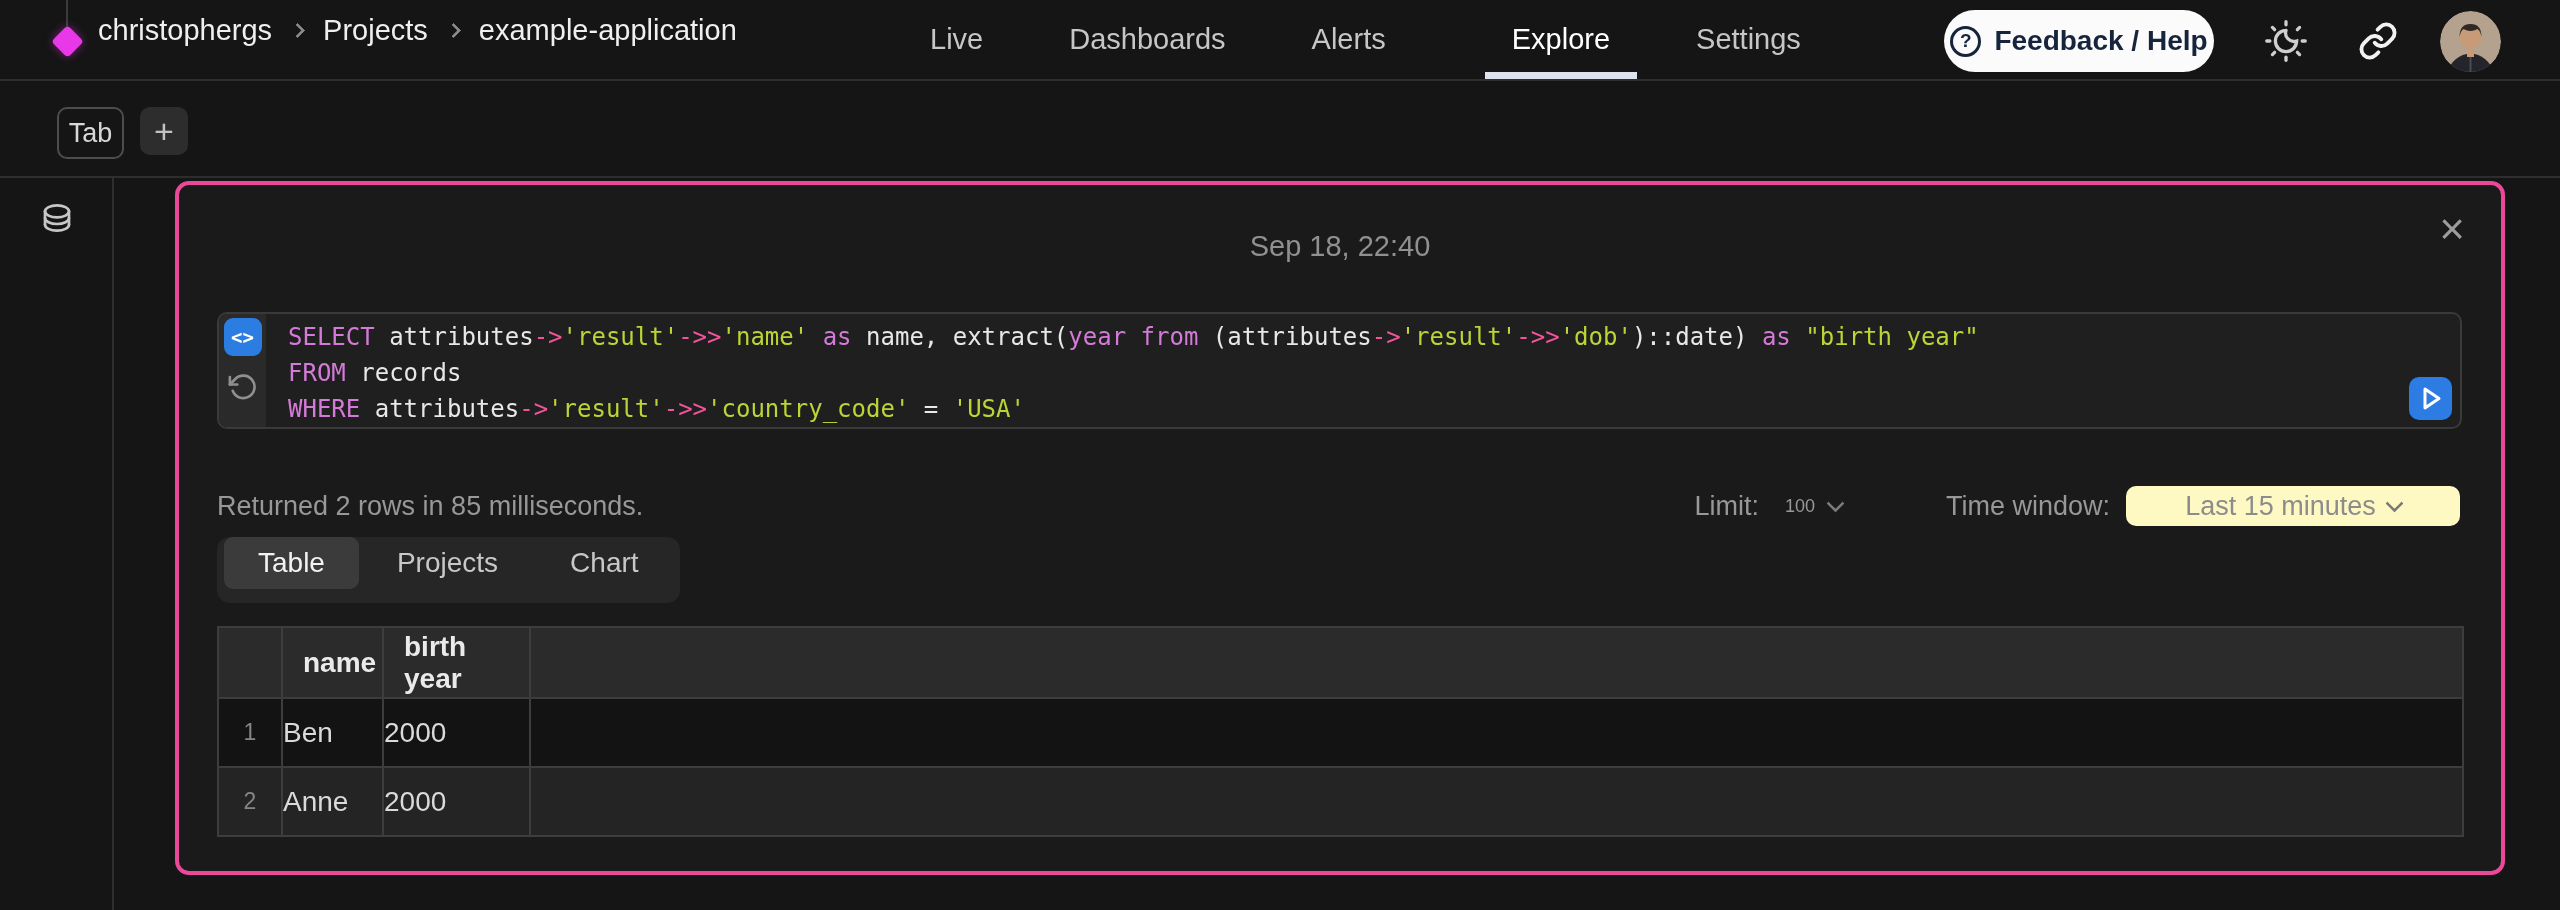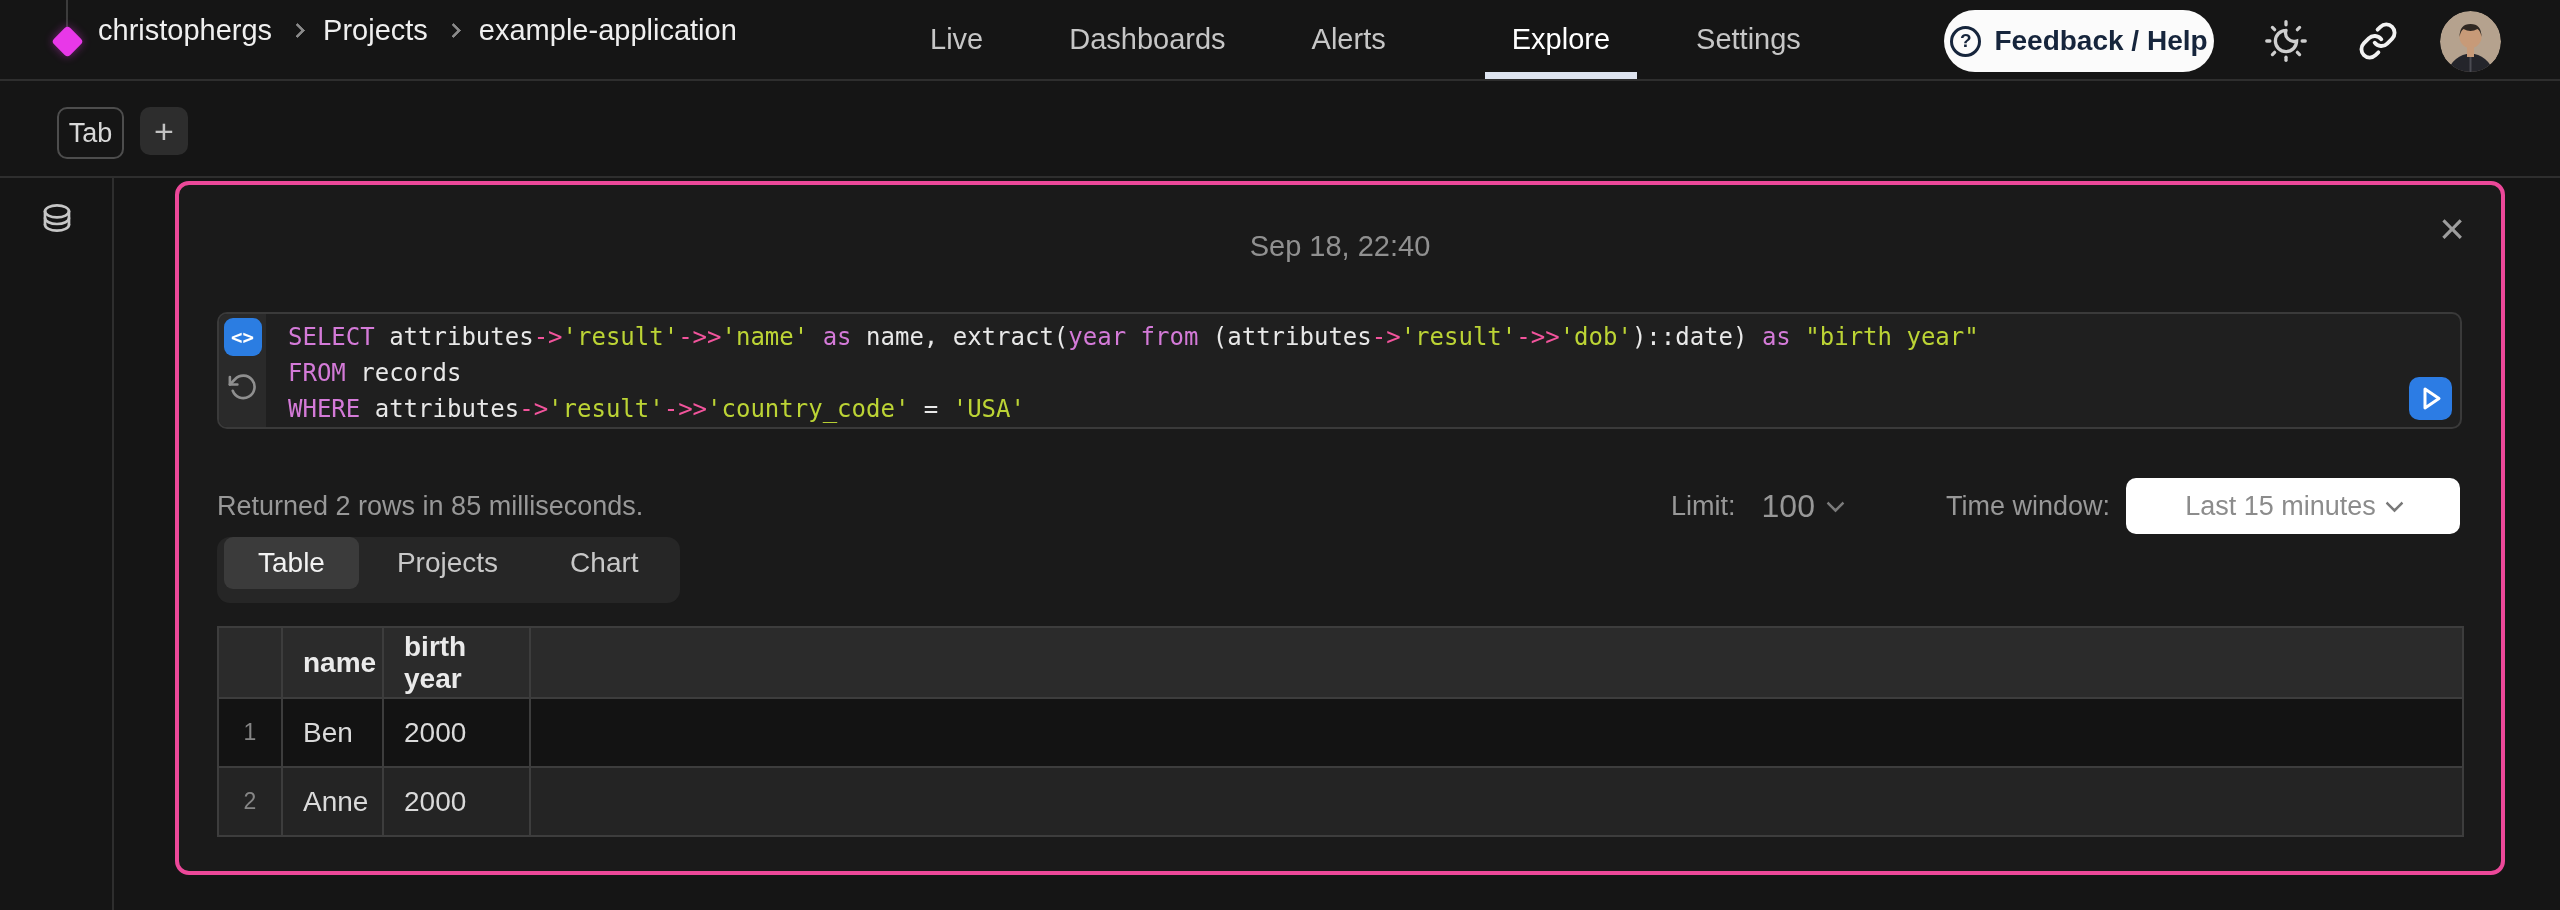--- a/index.html
+++ b/index.html
@@ -89,26 +89,26 @@
              display:flex; align-items:center; justify-content:center; }
 
   
   .status-row { position:absolute; left:38px; right:41px; top:292px; height:58px;
                 display:flex; align-items:center; justify-content:space-between; }
   .status-text { font-size:27px; color:#989898; }
   .controls { display:flex; align-items:center; }
   .ctl-label { font-size:27px; color:#989898; }
   .limit-select { display:flex; align-items:center; gap:14px; margin-left:26px;
                   cursor:pointer; }
-  .limit-value { font-size:32px; color:#989898; }
+  .limit-value { font-size:18px; color:#989898; }
   .chev-d { width:13px; height:13px; border-left:3px solid #7a7a7a;
             border-bottom:3px solid #7a7a7a; transform:rotate(-45deg);
             margin-top:-6px; border-radius:1px; }
   .tw-label { margin-left:104px; }
-  .tw-btn { margin-left:16px; width:334px; height:56px; background:#ffffff;
+  .tw-btn { margin-left:16px; width:334px; height:40px; background:#fef9c3;
             border:none; border-radius:10px; display:flex; align-items:center;
             justify-content:center; gap:12px; cursor:pointer; }
   .tw-value { font-size:27px; color:#8c8c8c; }
 
   
   .seg-tabs { position:absolute; left:38px; top:352px; height:66px; background:#262626;
               border-radius:13px; display:flex; padding:0 7px; gap:4px; }
   .seg { height:52px; border:none; background:transparent; border-radius:9px;
          font-family:inherit; font-size:28px; color:#c8c8c8; cursor:pointer;
          padding:0 34px; }
@@ -116,21 +116,21 @@
 
   
   .results { position:absolute; left:38px; top:441px; width:2247px; height:209px;
              border-collapse:collapse; table-layout:fixed; }
   .results, .results th, .results td { border:2px solid #3d3d3d; }
   .results thead tr { height:71px; background:#2b2b2b; }
   .results tbody tr:nth-child(1) { height:69px; background:#131313; }
   .results tbody tr:nth-child(2) { height:69px; background:#242424; }
   .results th { font-size:28px; font-weight:700; color:#eaeaea; text-align:left;
                 padding-left:20px; }
-  .results td { font-size:28px; color:#dadada; padding-left:20px; }
+  .results td { font-size:28px; color:#dadada; }
   .results .col-num { text-align:center; padding-left:0; color:#868686; font-size:23px;
                       font-weight:400; }
   svg { display:block; }
 </style>
 </head>
 <body>
 
 <header class="topnav">
   <div class="logo-caret"></div>
   <div class="logo"></div>

